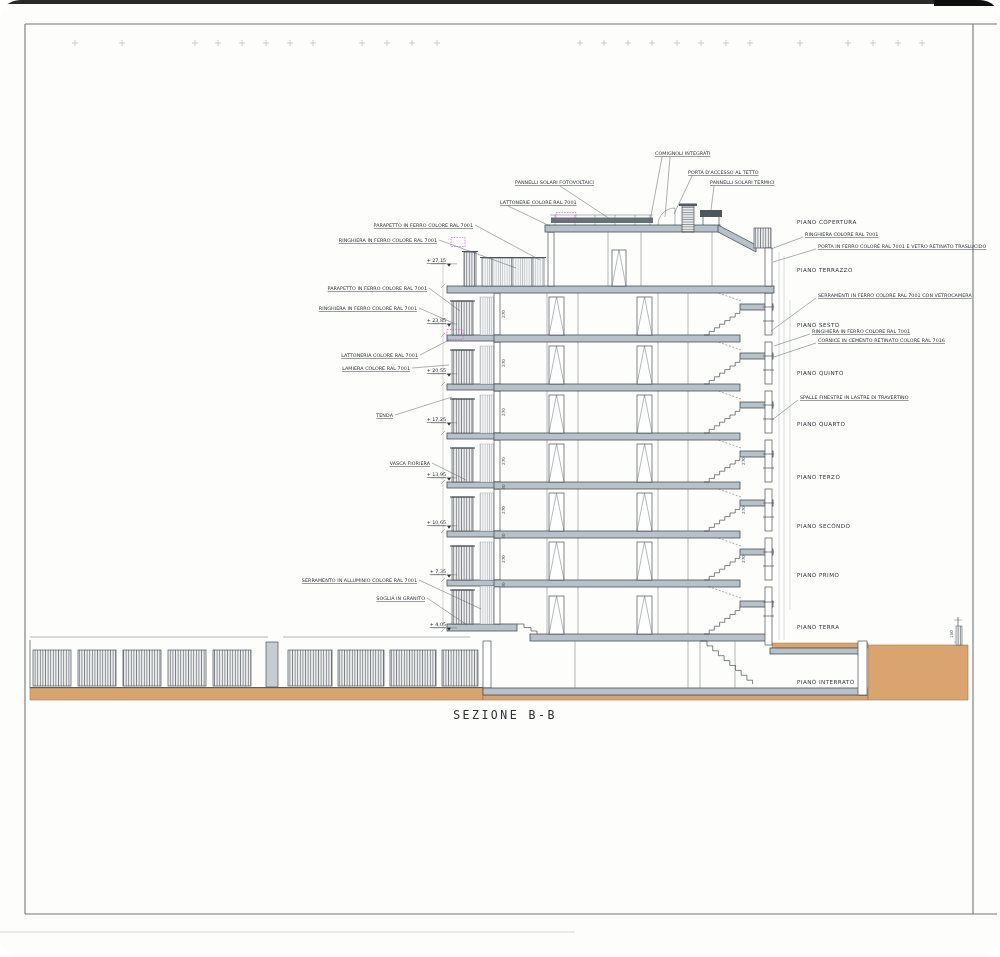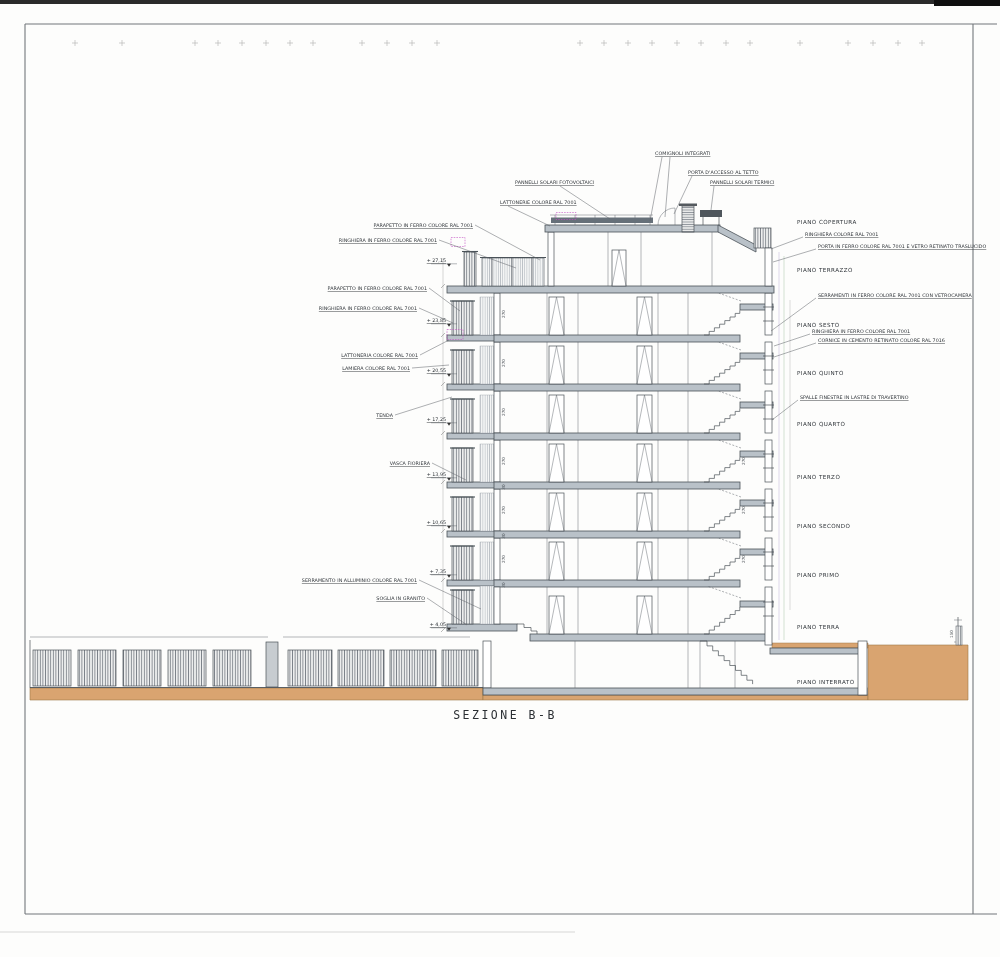--- a/index.html
+++ b/index.html
@@ -1,17 +1,17 @@
 <!DOCTYPE html>
 <html><head>
 <meta charset="utf-8">
 <style>
   html,body{margin:0;padding:0;background:#fff;}
   .sheet{position:relative;width:1000px;height:957px;background:#fdfdfc;overflow:hidden;
-         font-family:"DejaVu Sans",sans-serif;}
+         font-family:"DejaVu Sans",sans-serif;border-radius:20px;}
   svg{display:block;}
   svg text{fill:#2e3338;font-family:"DejaVu Sans",sans-serif;}
   .ann{font-size:4.8px;text-decoration:underline;letter-spacing:.05px;}
   .fl{font-size:5.6px;letter-spacing:.45px;}
   .elev{font-size:4.8px;text-decoration:underline;}
   .dim{font-size:4.2px;fill:#4d5359;}
   .title{font-size:11.5px;font-family:"DejaVu Sans Mono",monospace;letter-spacing:2.5px;fill:#2b2f33;}
   .ln{stroke:#4a5258;stroke-width:.7;fill:none;}
   .thin{stroke:#5a6066;stroke-width:.45;fill:none;}
   .leader{stroke:#5c6166;stroke-width:.5;fill:none;}

